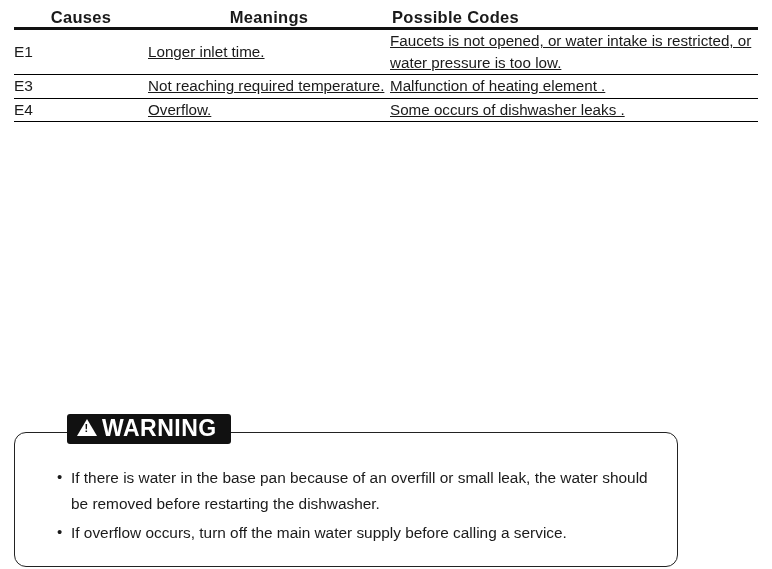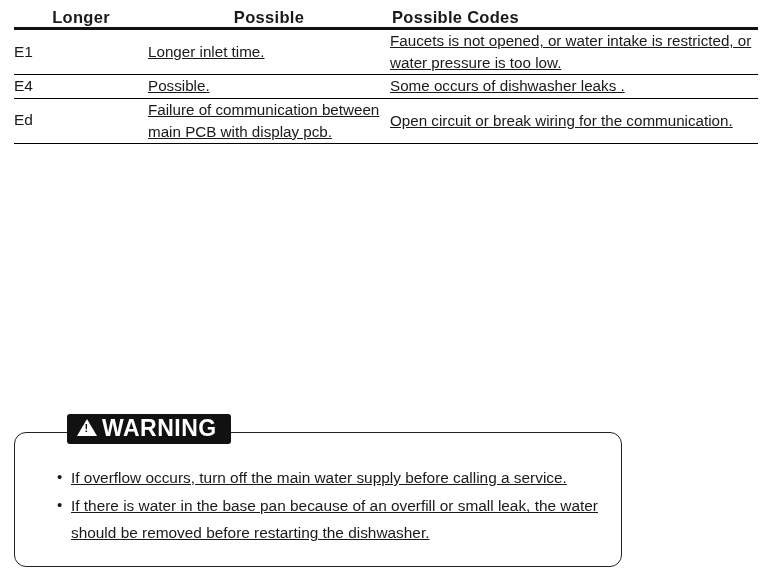--- a/index.html
+++ b/index.html
@@ -79,24 +79,23 @@
     position: absolute;
     left: 14px;
     top: 424px;
     width: 744px;
   }
   .warning-box {
     border: 1.6px solid #222;
     border-radius: 12px;
     padding: 28px 20px 18px 20px;
     box-sizing: border-box;
-    width: 608px;
+    width: 664px;
     min-height: 128px;
     position: relative;
-    text-decoration: underline;
   }
   .warning-badge {
     position: absolute;
     left: 52px;
     top: -19px;
     background: #111;
     color: #fff;
     font-weight: bold;
     font-size: 23px;
     letter-spacing: .5px;
@@ -152,50 +151,50 @@
 <div class="page">
 
   <table class="codes">
     <colgroup>
       <col class="col-code">
       <col class="col-mean">
       <col class="col-cause">
     </colgroup>
     <thead>
       <tr>
-        <th class="h-code">Longer</th>
-        <th class="h-mean">Possible</th>
+        <th class="h-code">Causes</th>
+        <th class="h-mean">Meanings</th>
         <th class="h-cause">Possible Codes</th>
       </tr>
     </thead>
     <tbody>
       <tr>
         <td class="c-code">E1</td>
         <td class="c-mean">Longer inlet time.</td>
         <td class="c-cause">Faucets is not opened, or water intake is restricted, or water pressure is too   low.</td>
       </tr>
+      <tr class="row-tall">
+        <td class="c-code">E3</td>
+        <td class="c-mean">Not reaching required temperature.</td>
+        <td class="c-cause">Malfunction of heating element .</td>
+      </tr>
       <tr>
         <td class="c-code">E4</td>
-        <td class="c-mean">Possible.</td>
+        <td class="c-mean">Overflow.</td>
         <td class="c-cause">Some occurs of dishwasher leaks .</td>
-      </tr>
-      <tr class="row-tall">
-        <td class="c-code">Ed</td>
-        <td class="c-mean">Failure of communication between main  PCB with display pcb.</td>
-        <td class="c-cause">Open circuit or break wiring for the communication.</td>
       </tr>
     </tbody>
   </table>
 
   <div class="warning-wrap">
     <div class="warning-box">
       <div class="warning-badge">
         <span class="warn-tri"></span>
         <span>WARNING</span>
       </div>
       <ul class="warn-list">
+        <li>If there is water in the base pan because of an overfill or small leak, the water should be removed before restarting the dishwasher.</li>
         <li>If overflow occurs, turn off the main water supply before calling a service.</li>
-        <li>If there is water in the base pan because of an overfill or small leak, the water should be removed before restarting the dishwasher.</li>
       </ul>
     </div>
   </div>
 
 </div>
 
 </body></html>

